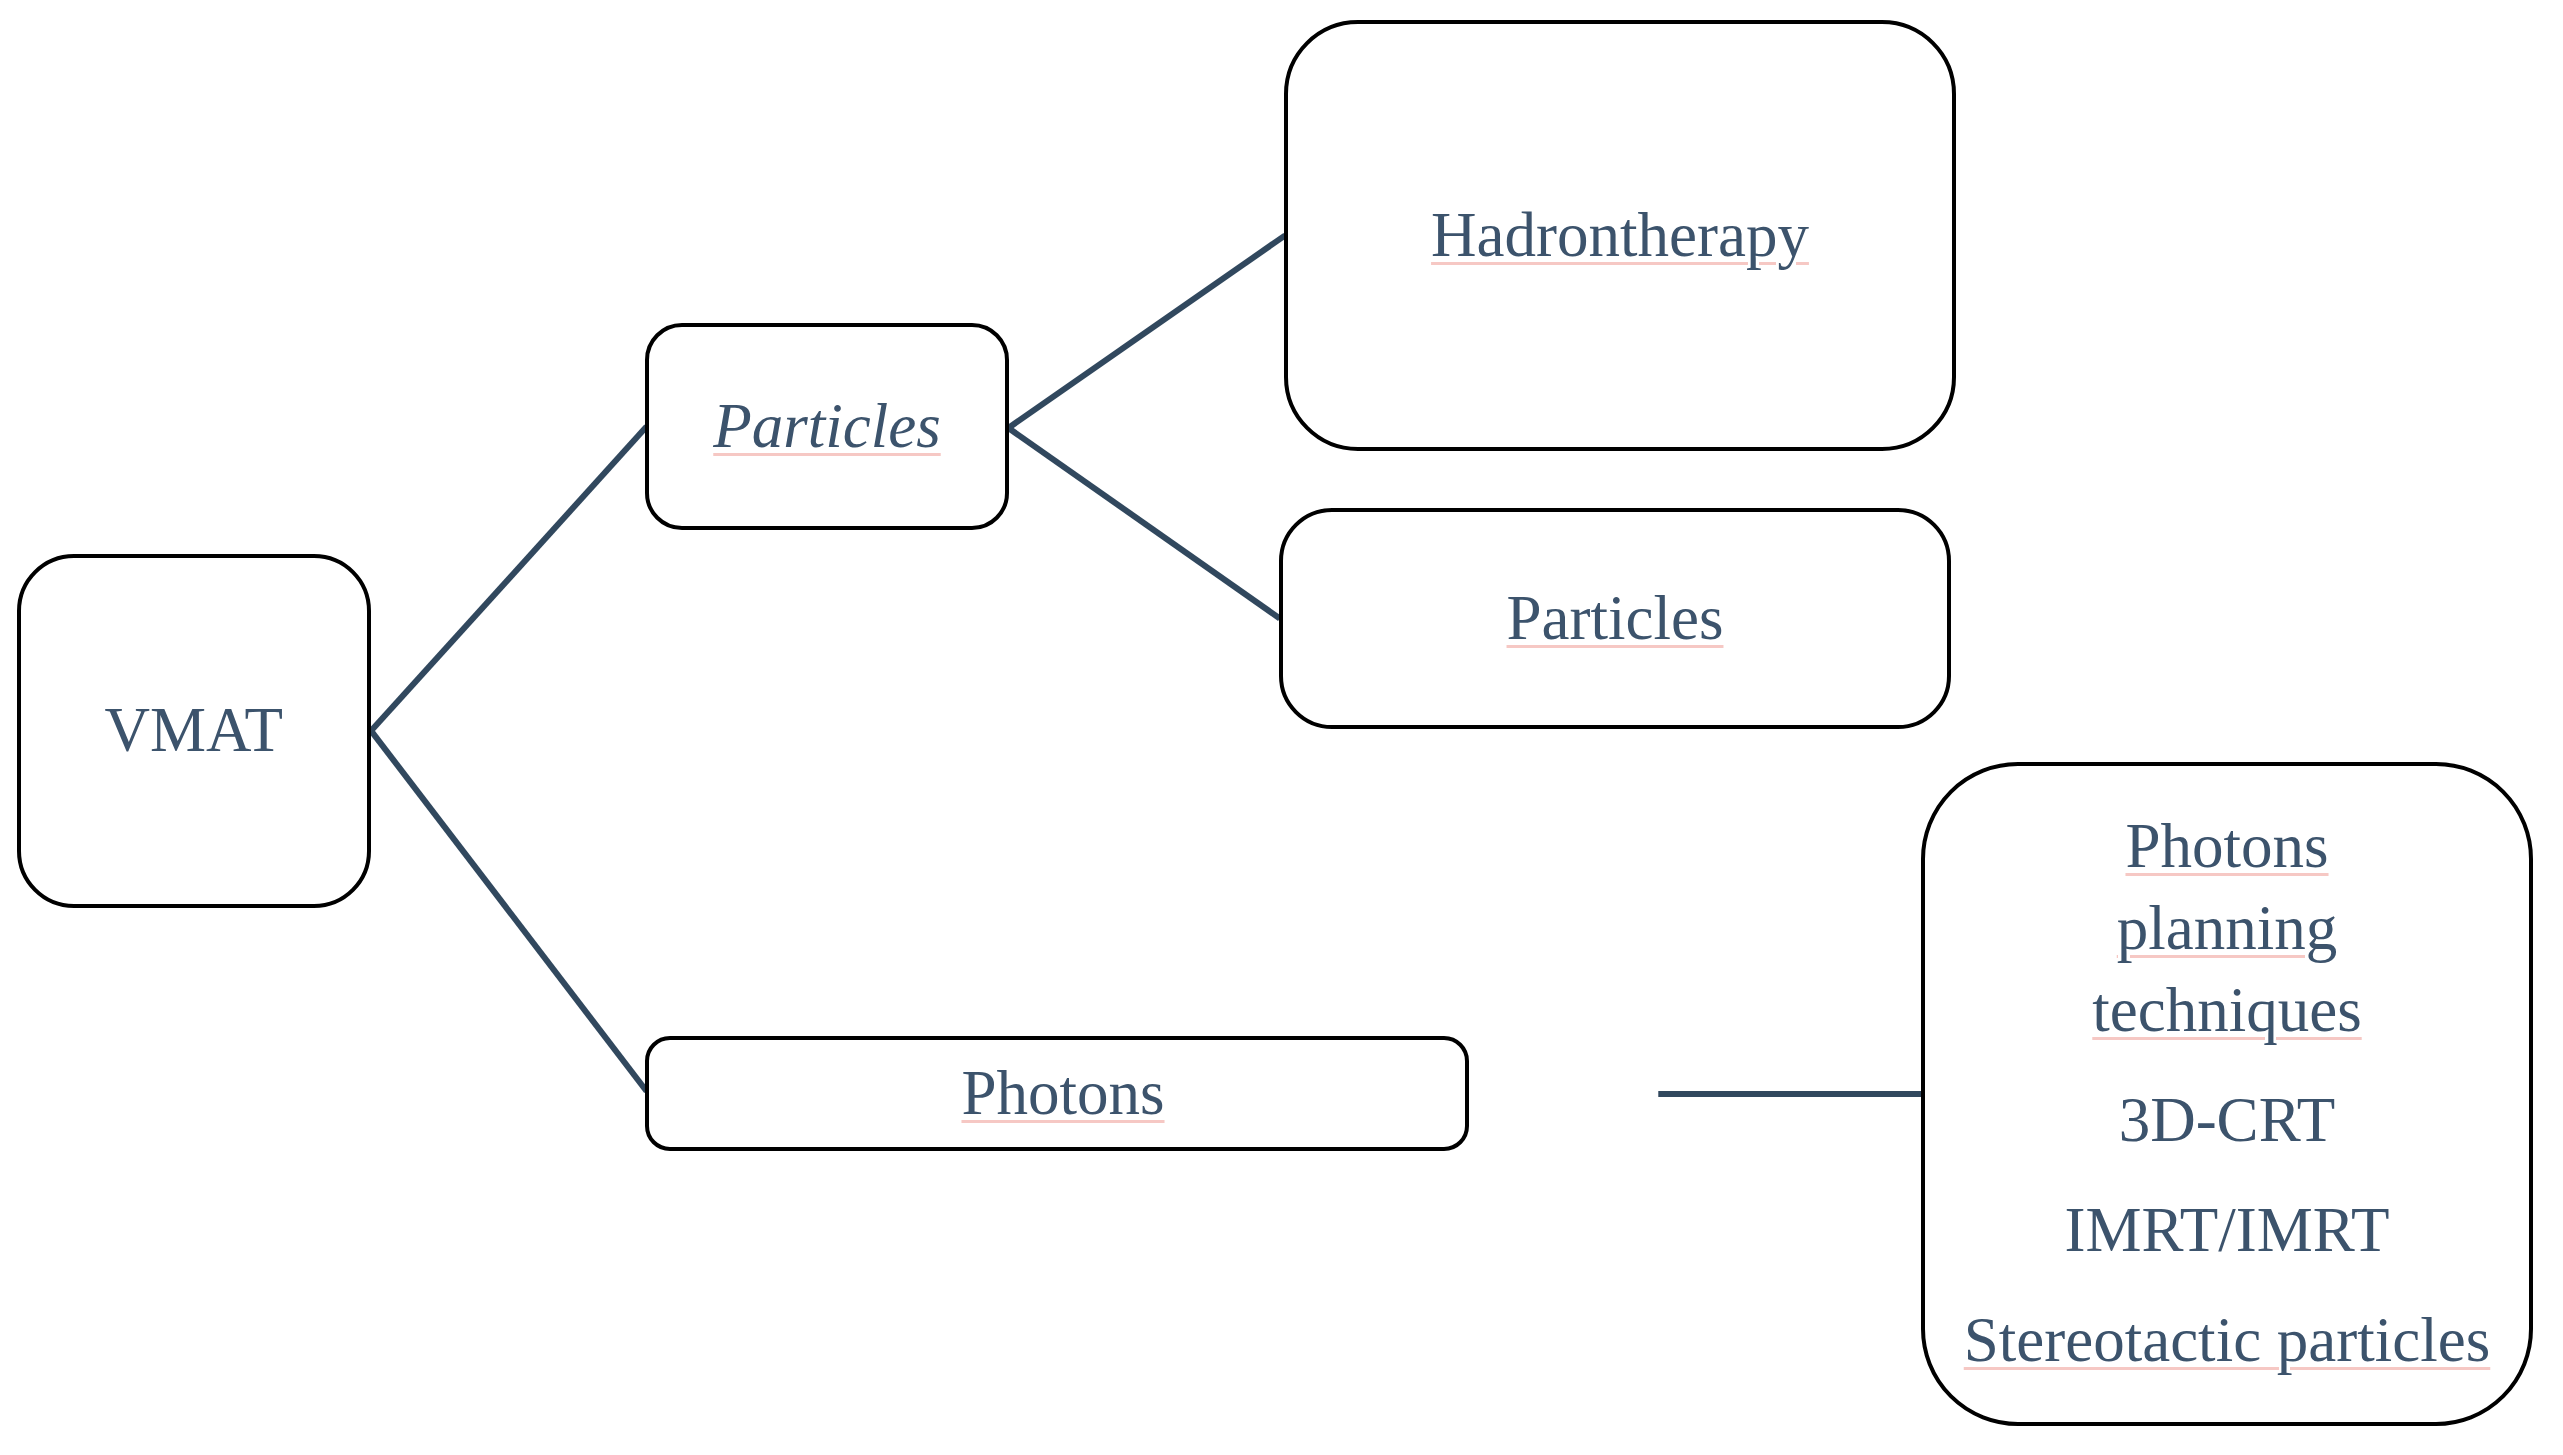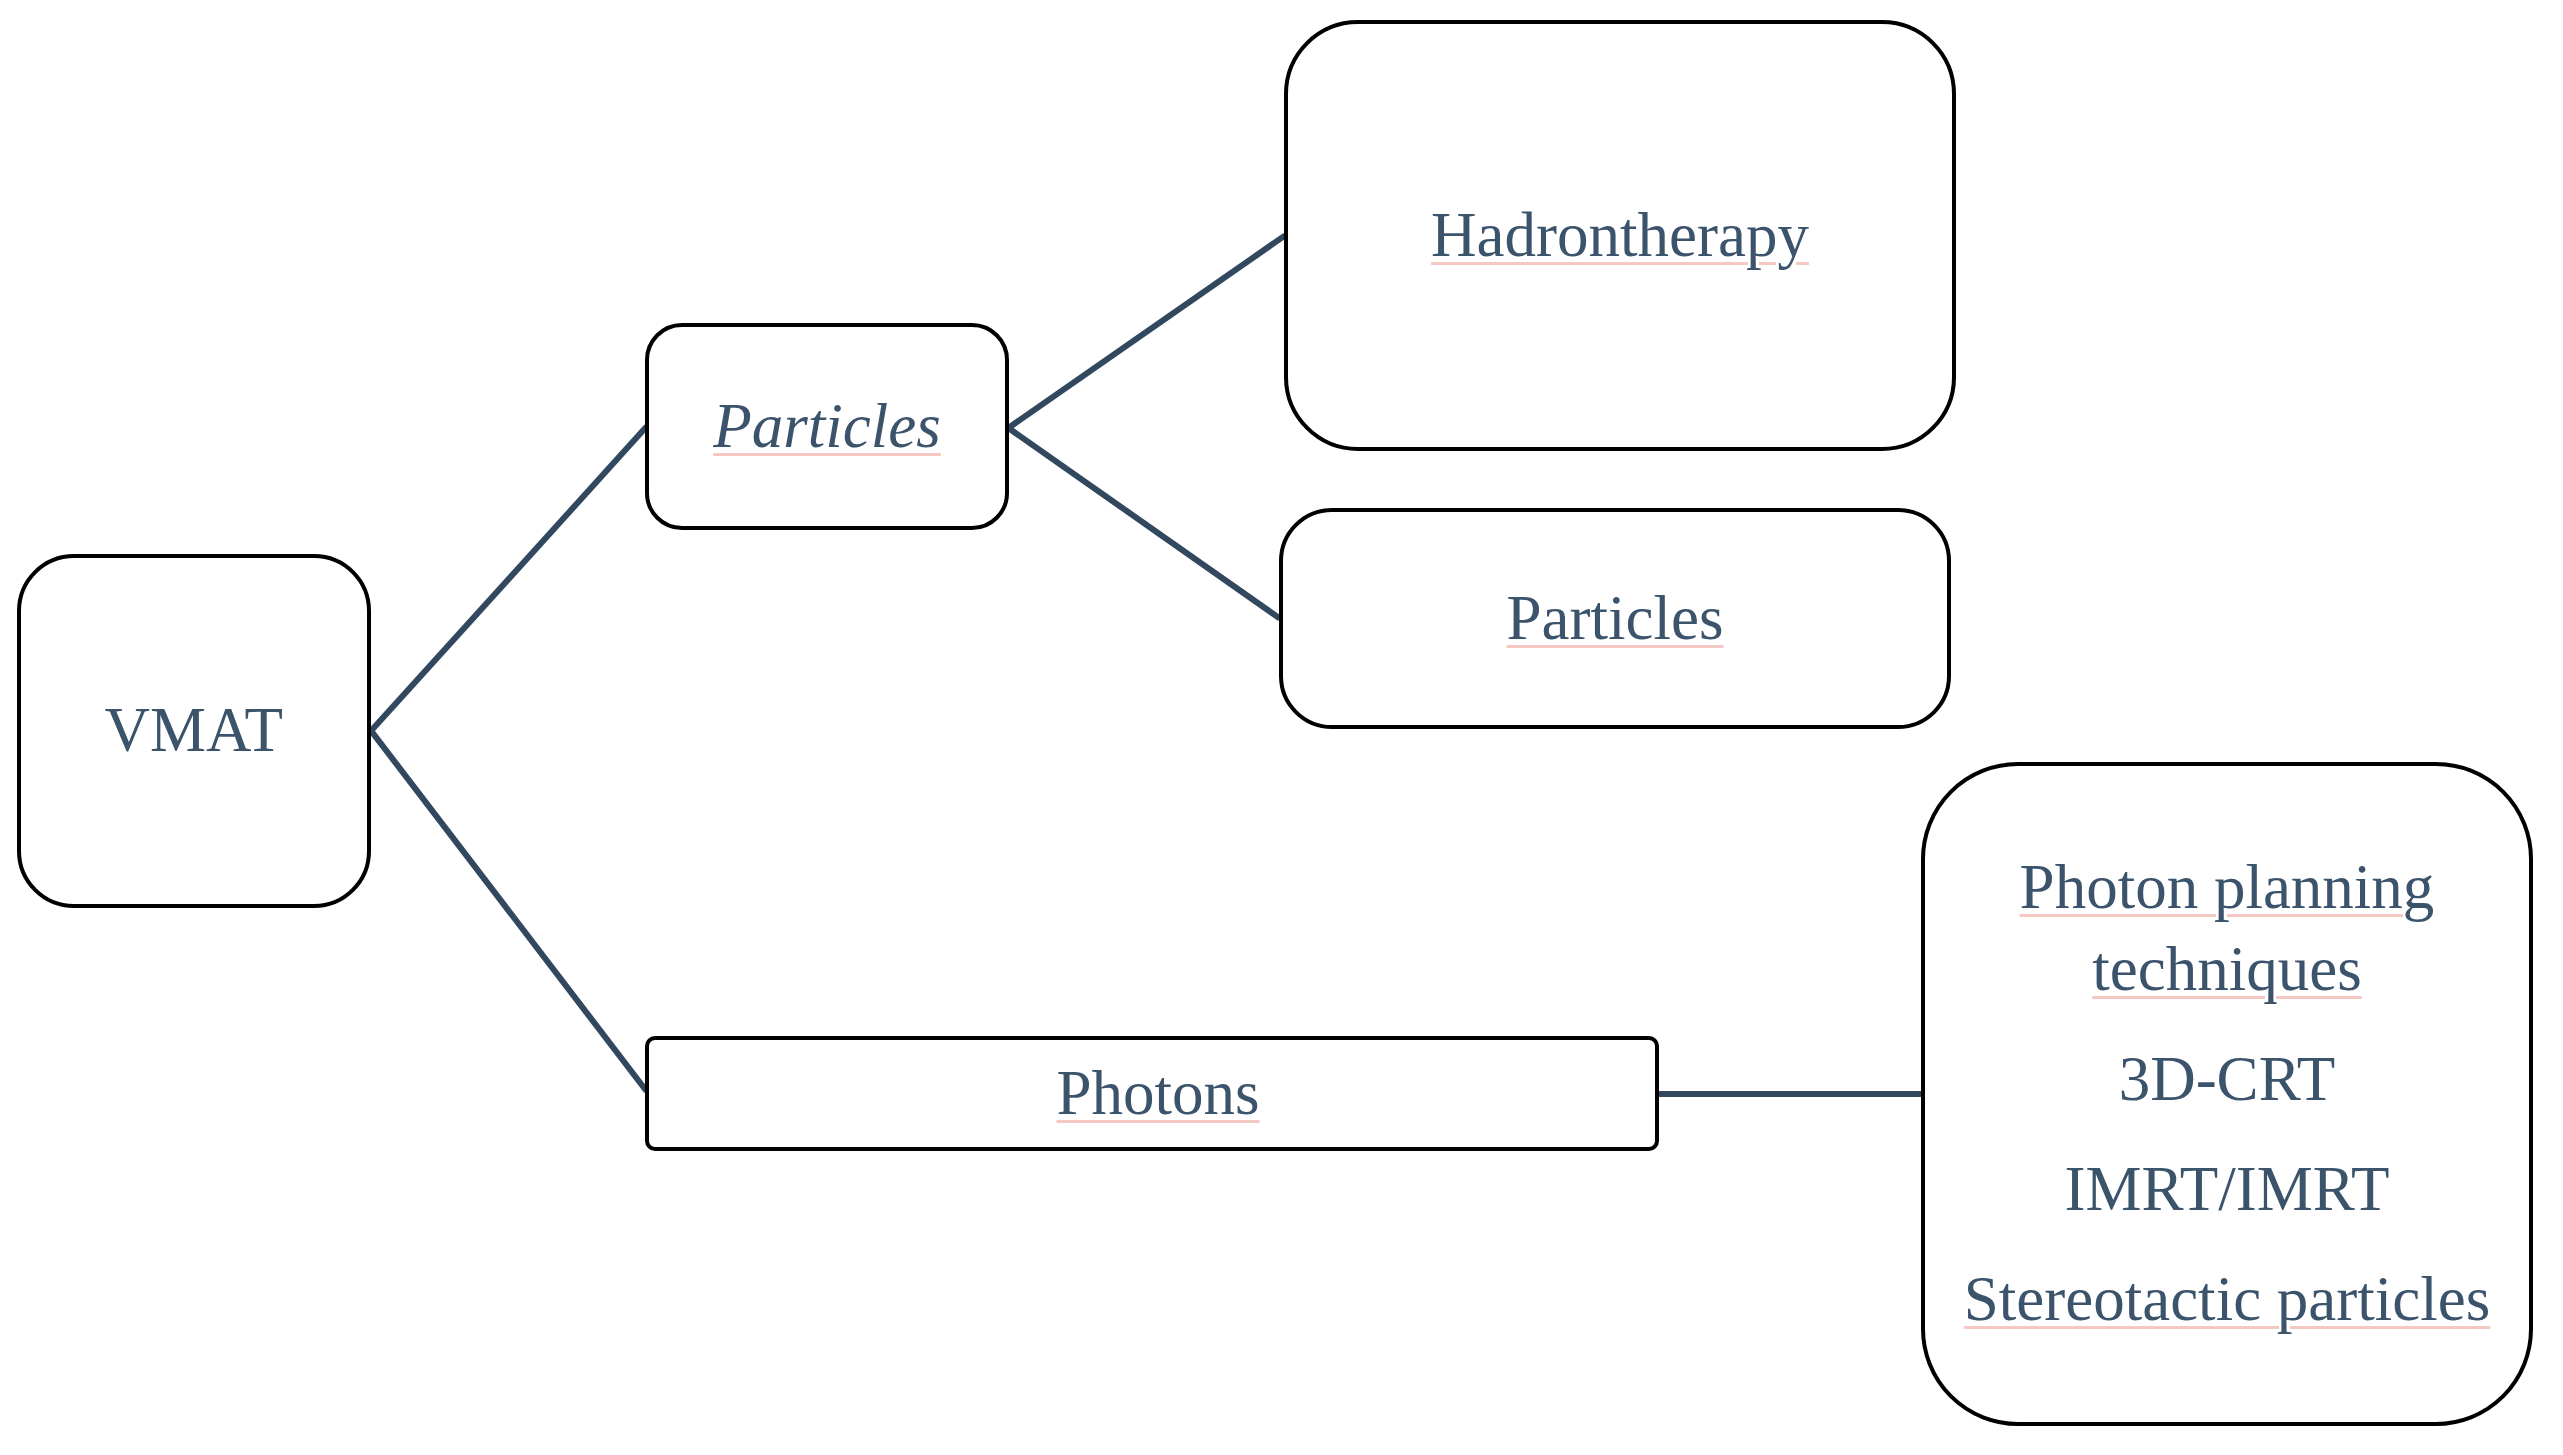--- a/index.html
+++ b/index.html
@@ -41,21 +41,21 @@
     text-decoration:underline;
     text-decoration-color:var(--underline,#f6c8c4);
     text-decoration-thickness:3.3px;
     text-underline-offset:6px;
   }
   
   .node-ebrt     {left:16.7px;   top:554px;  width:354px;  height:354px; border-radius:57px;}
   .node-particles{left:645px;  top:323px;  width:364px;  height:207px; border-radius:37px;font-style:italic;}
   .node-hadron   {left:1284px; top:20px;   width:672px; height:431px; border-radius:74px;}
   .node-electrons{left:1279px; top:508px;  width:672px; height:221px; border-radius:53px;}
-  .node-photons  {left:645px;  top:1036px; width:1014px; height:115px; border-radius:10px;padding-left:12px;}
+  .node-photons  {left:645px;  top:1036px; width:824px; height:115px; border-radius:25px;padding-left:12px;}
   .node-bigbox   {left:1921px; top:762px; width:612px;  height:664px; border-radius:97px;}
   .node-bigbox p {margin:14px 0;}
   .wrap-narrow   {max-width:428px;}
   .wrap-subtitle {max-width:615px;}
 </style>
 </head>
 <body>
 
 <div class="canvas">
 
@@ -81,20 +81,20 @@
 
   <div class="node node-electrons">
     <span class="label underlined">Particles</span>
   </div>
 
   <div class="node node-photons">
     <span class="label underlined">Photons</span>
   </div>
 
   <div class="node node-bigbox">
-    <p class="label underlined wrap-narrow">Photon planning techniques</p>
+    <p class="label underlined wrap-narrow">Photons planning techniques</p>
     <p class="label">3D-CRT</p>
     <p class="label">IMRT/IMRT</p>
     <p class="label underlined">Stereotactic particles</p>
   </div>
 
 </div>
 
 
 </body></html>

